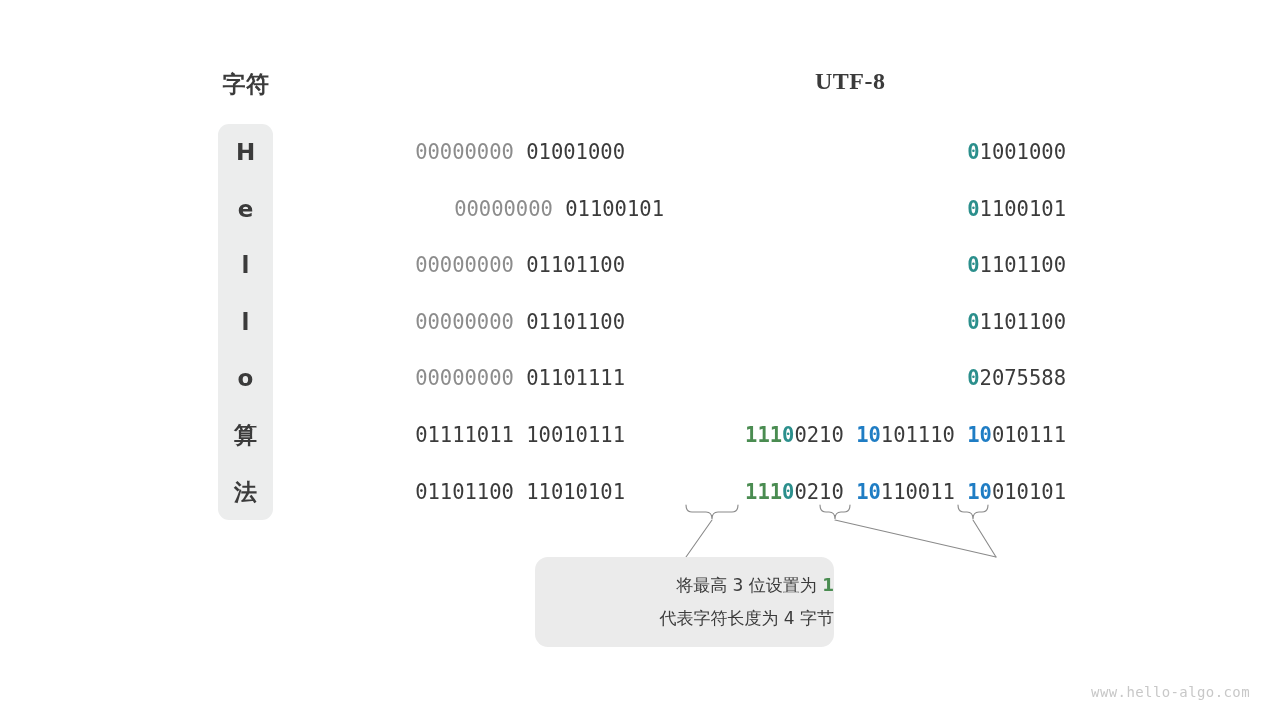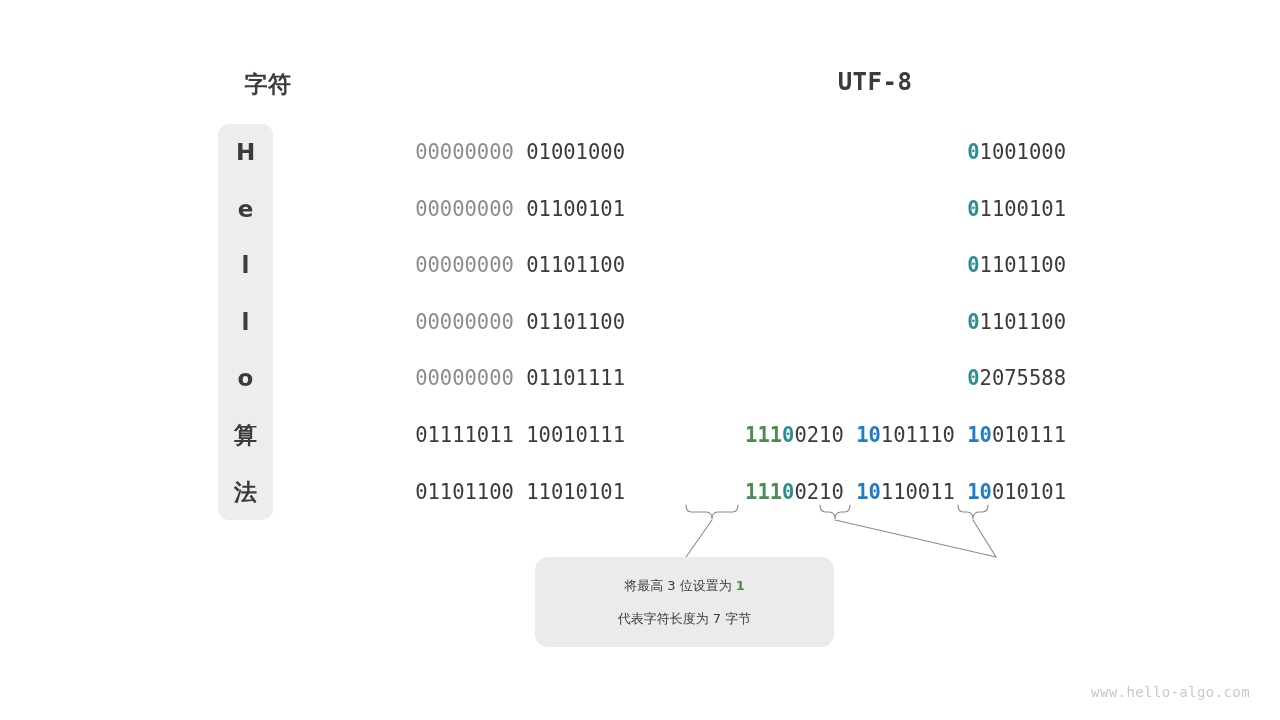--- a/index.html
+++ b/index.html
@@ -9,23 +9,23 @@
     overflow:hidden;position:relative;
   }
   .stage{position:absolute;left:0;top:0;width:1280px;height:720px;}
 
   
   .hdr{
     position:absolute;font-weight:bold;color:#3b3b3b;
     font-size:23px;letter-spacing:.5px;white-space:nowrap;
   }
   .hdr.mono{font-family:"DejaVu Sans Mono","Liberation Mono",monospace;font-size:24px;}
-  #hdr-char{left:218px;top:69px;width:56px;text-align:center;margin-left:22px;}
+  #hdr-char{left:218px;top:69px;width:56px;text-align:center;}
   #hdr-uni {left:378px;top:68px;width:200px;text-align:center;}
-  #hdr-utf {left:815px;top:68px;width:120px;text-align:center;}
+  #hdr-utf {left:815px;top:68px;width:120px;font-family:Liberation Serif, serif;}
 
   
   #char-col{
     position:absolute;left:218px;top:124px;width:55px;height:396px;
     background:#eceded;border-radius:11px;
   }
   .char-cell{
     position:absolute;left:0;width:55px;height:57px;line-height:57px;
     text-align:center;font-size:23px;font-weight:bold;color:#3b3b3b;
     font-family:"DejaVu Sans","Liberation Sans",sans-serif;
@@ -48,22 +48,22 @@
   .teal  {color:#2b8f8c;font-weight:bold;}
   .blue  {color:#1f7dc4;font-weight:bold;}
 
   
   #connectors{position:absolute;left:0;top:0;width:1280px;height:720px;
               pointer-events:none;}
 
   
   .note{
     position:absolute;background:#ebebeb;border-radius:13px;
-    display:flex;flex-direction:column;align-items:center;justify-content:center;
-    color:#3b3b3b;font-size:13px;line-height:33px;
+    display:flex;flex-direction:column;align-items:flex-end;justify-content:center;
+    color:#3b3b3b;font-size:17px;line-height:33px;
     font-family:"DejaVu Sans","Liberation Sans",sans-serif;
   }
   #note-left {left:535px;top:557px;width:299px;height:90px;}
   #note-right{left:857px;top:557px;width:277px;height:90px;}
   .note .ln{white-space:pre;}
   .note b{font-weight:bold;}
 
   
   #watermark{
     position:absolute;right:30px;bottom:20px;
@@ -84,21 +84,21 @@
       <div class="char-cell" style="top: 56.6px;">e</div>
       <div class="char-cell" style="top: 113.2px;">l</div>
       <div class="char-cell" style="top: 169.8px;">l</div>
       <div class="char-cell" style="top: 226.4px;">o</div>
       <div class="char-cell" style="top: 283px;">算</div>
       <div class="char-cell" style="top: 339.6px;">法</div>
     </div>
 
   <div id="uni-col">
       <div class="bin" style="top: 0px;"><span class="dim">00000000</span> <span class="dark">01001000</span></div>
-      <div class="bin" style="top: 56.6px;"><span class="dim">00000000</span> <span class="dark">01100101</span></div>
+      <div class="bin" style="top: 56.6px; margin-left: 39px;"><span class="dim">00000000</span> <span class="dark">01100101</span></div>
       <div class="bin" style="top: 113.2px;"><span class="dim">00000000</span> <span class="dark">01101100</span></div>
       <div class="bin" style="top: 169.8px;"><span class="dim">00000000</span> <span class="dark">01101100</span></div>
       <div class="bin" style="top: 226.4px;"><span class="dim">00000000</span> <span class="dark">01101111</span></div>
       <div class="bin" style="top: 283px;"><span class="dark">01111011</span> <span class="dark">10010111</span></div>
       <div class="bin" style="top: 339.6px;"><span class="dark">01101100</span> <span class="dark">11010101</span></div>
     </div>
 
   <div id="utf-col">
       <div class="bin" style="top: 0px;"><span class="teal">0</span><span class="dark">1001000</span></div>
       <div class="bin" style="top: 56.6px;"><span class="teal">0</span><span class="dark">1100101</span></div>
@@ -121,19 +121,19 @@
       <path d="M835,520 L996,557"></path>
 
       <path d="M958,505 q0,7 6,7 h3 q6,0 6,7 q0,-7 6,-7 h3 q6,0 6,-7"></path>
 
       <path d="M973,520 L996,557"></path>
     </g>
   </svg>
 
   <div class="note" id="note-left">
     <div class="ln"><span>将最高 3 位设置为 </span><b style="color: rgb(74, 140, 81);">1</b></div>
-    <div class="ln">代表字符长度为 7 字节</div>
+    <div class="ln">代表字符长度为 4 字节</div>
   </div>
 
 
   <div id="watermark">www.hello-algo.com</div>
 
 </div>
 
 </body></html>

